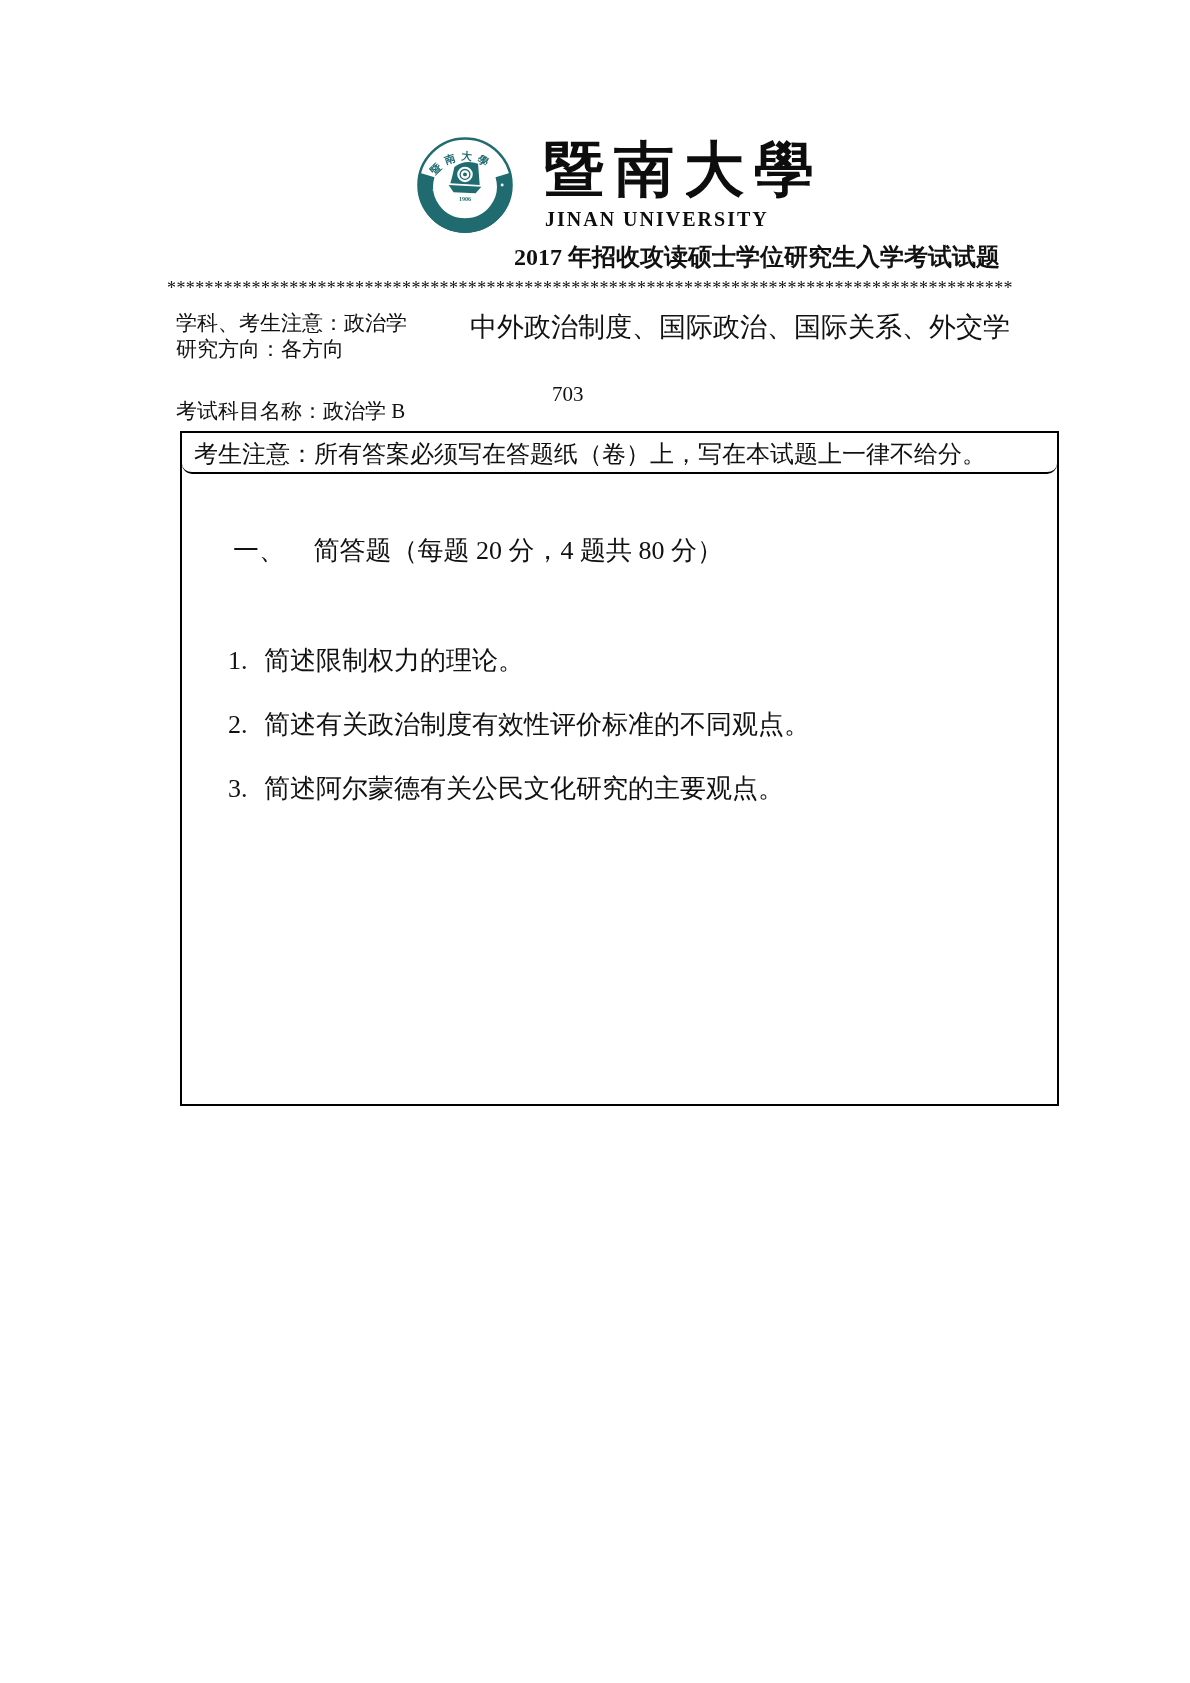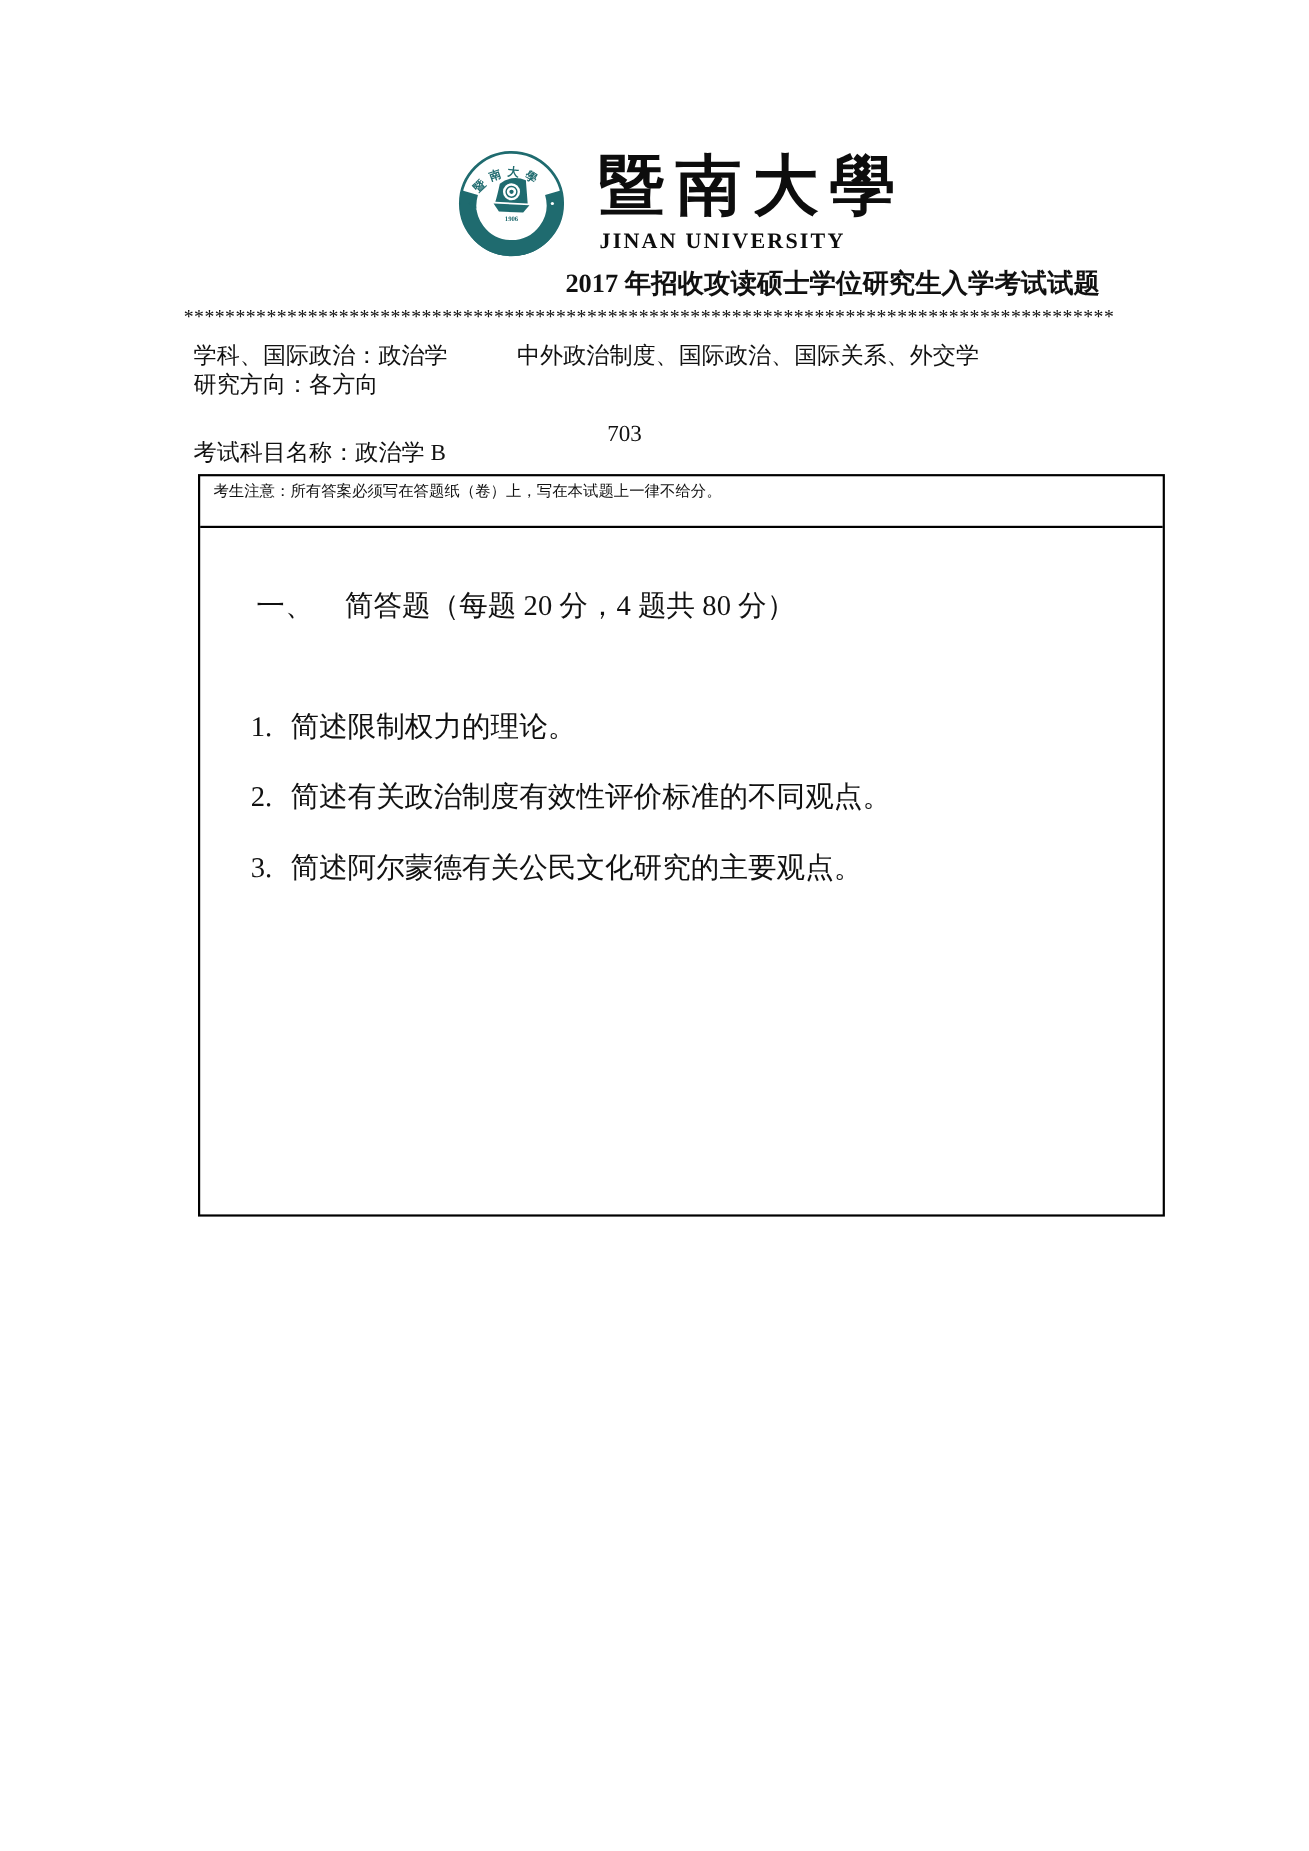--- a/index.html
+++ b/index.html
@@ -77,21 +77,21 @@
     font-size: 21px;
     white-space: nowrap;
   }
   .meta-subject   { top: 309px; }
   .meta-direction { top: 335px; }
   .meta-exam      { top: 397px; }
   .meta-majors {
     position: absolute;
     left: 470px;
     top: 309px;
-    font-size: 21px;
+    font-size: 27px;
     white-space: nowrap;
   }
   .meta-code {
     position: absolute;
     left: 552px;
     top: 382px;
     font-size: 21px;
     white-space: nowrap;
   }
   
@@ -99,23 +99,24 @@
     position: absolute;
     left: 180px;
     top: 431px;
     width: 879px;
     height: 675px;
     border: 2px solid #000000;
     box-sizing: border-box;
   }
   .notice-bar {
     border-bottom: 2px solid #000000;
-    padding: 5px 12px 22px 12px;
-    font-size: 14px;
-    white-space: nowrap;
+    padding: 5px 12px 2px 12px;
+    font-size: 24px;
+    white-space: nowrap;
+    border-radius: 10px;
   }
   .section-heading {
     position: absolute;
     left: 51px;
     top: 100px;
     font-size: 26px;
     white-space: nowrap;
   }
   .section-heading .section-number {
     display: inline-block;
@@ -175,21 +176,21 @@
     </text>
   </svg>
 
   <div class="wordmark-cn">暨南大學</div>
   <div class="wordmark-en">JINAN  UNIVERSITY</div>
 
   <div class="exam-title">2017 年招收攻读硕士学位研究生入学考试试题</div>
 
   <div class="asterisk-line">******************************************************************************************</div>
 
-  <div class="meta-line meta-subject">学科、国际政治：政治学</div>
+  <div class="meta-line meta-subject">学科、考生注意：政治学</div>
   <div class="meta-majors">中外政治制度、国际政治、国际关系、外交学</div>
 
   <div class="meta-line meta-direction">研究方向：各方向</div>
 
   <div class="meta-line meta-exam">考试科目名称：政治学 B</div>
   <div class="meta-code">703</div>
 
   <div class="main-box">
 
     <div class="notice-bar">考生注意：所有答案必须写在答题纸（卷）上，写在本试题上一律不给分。</div>

